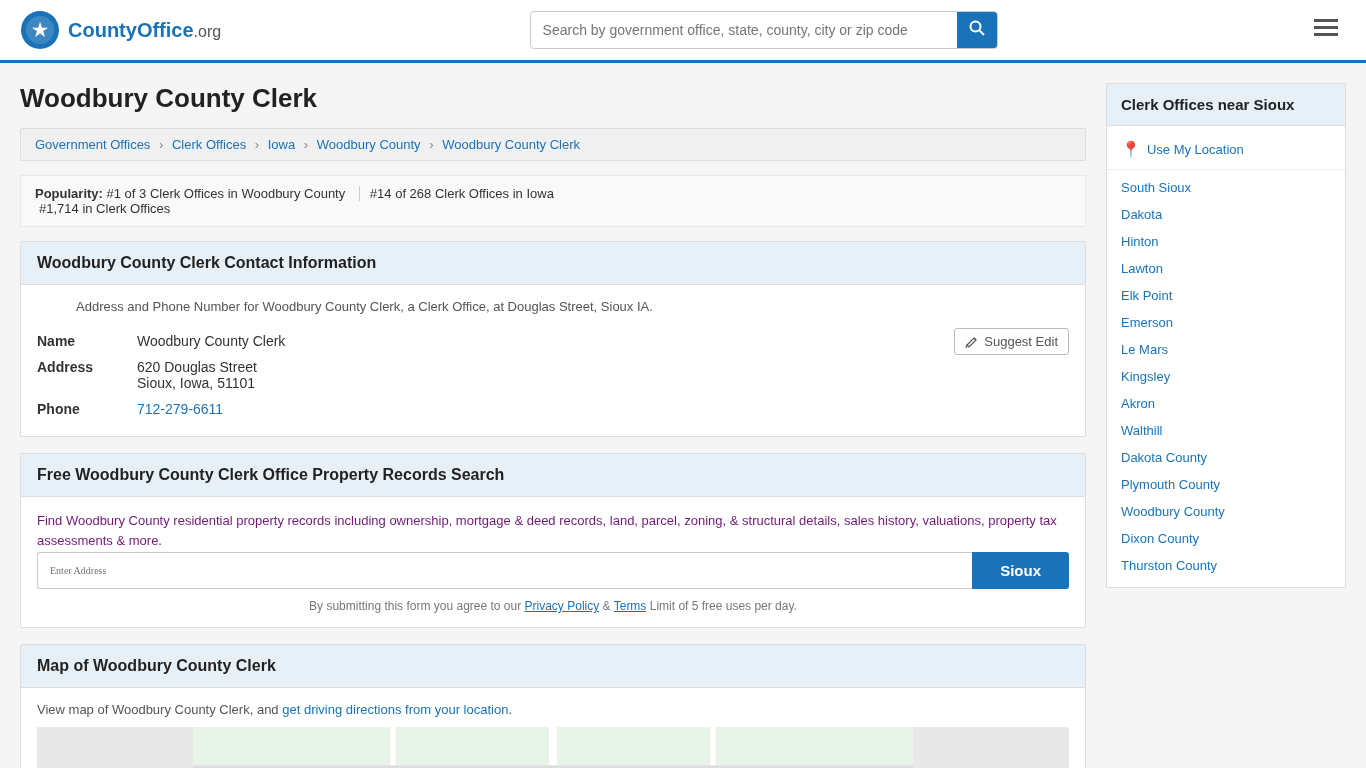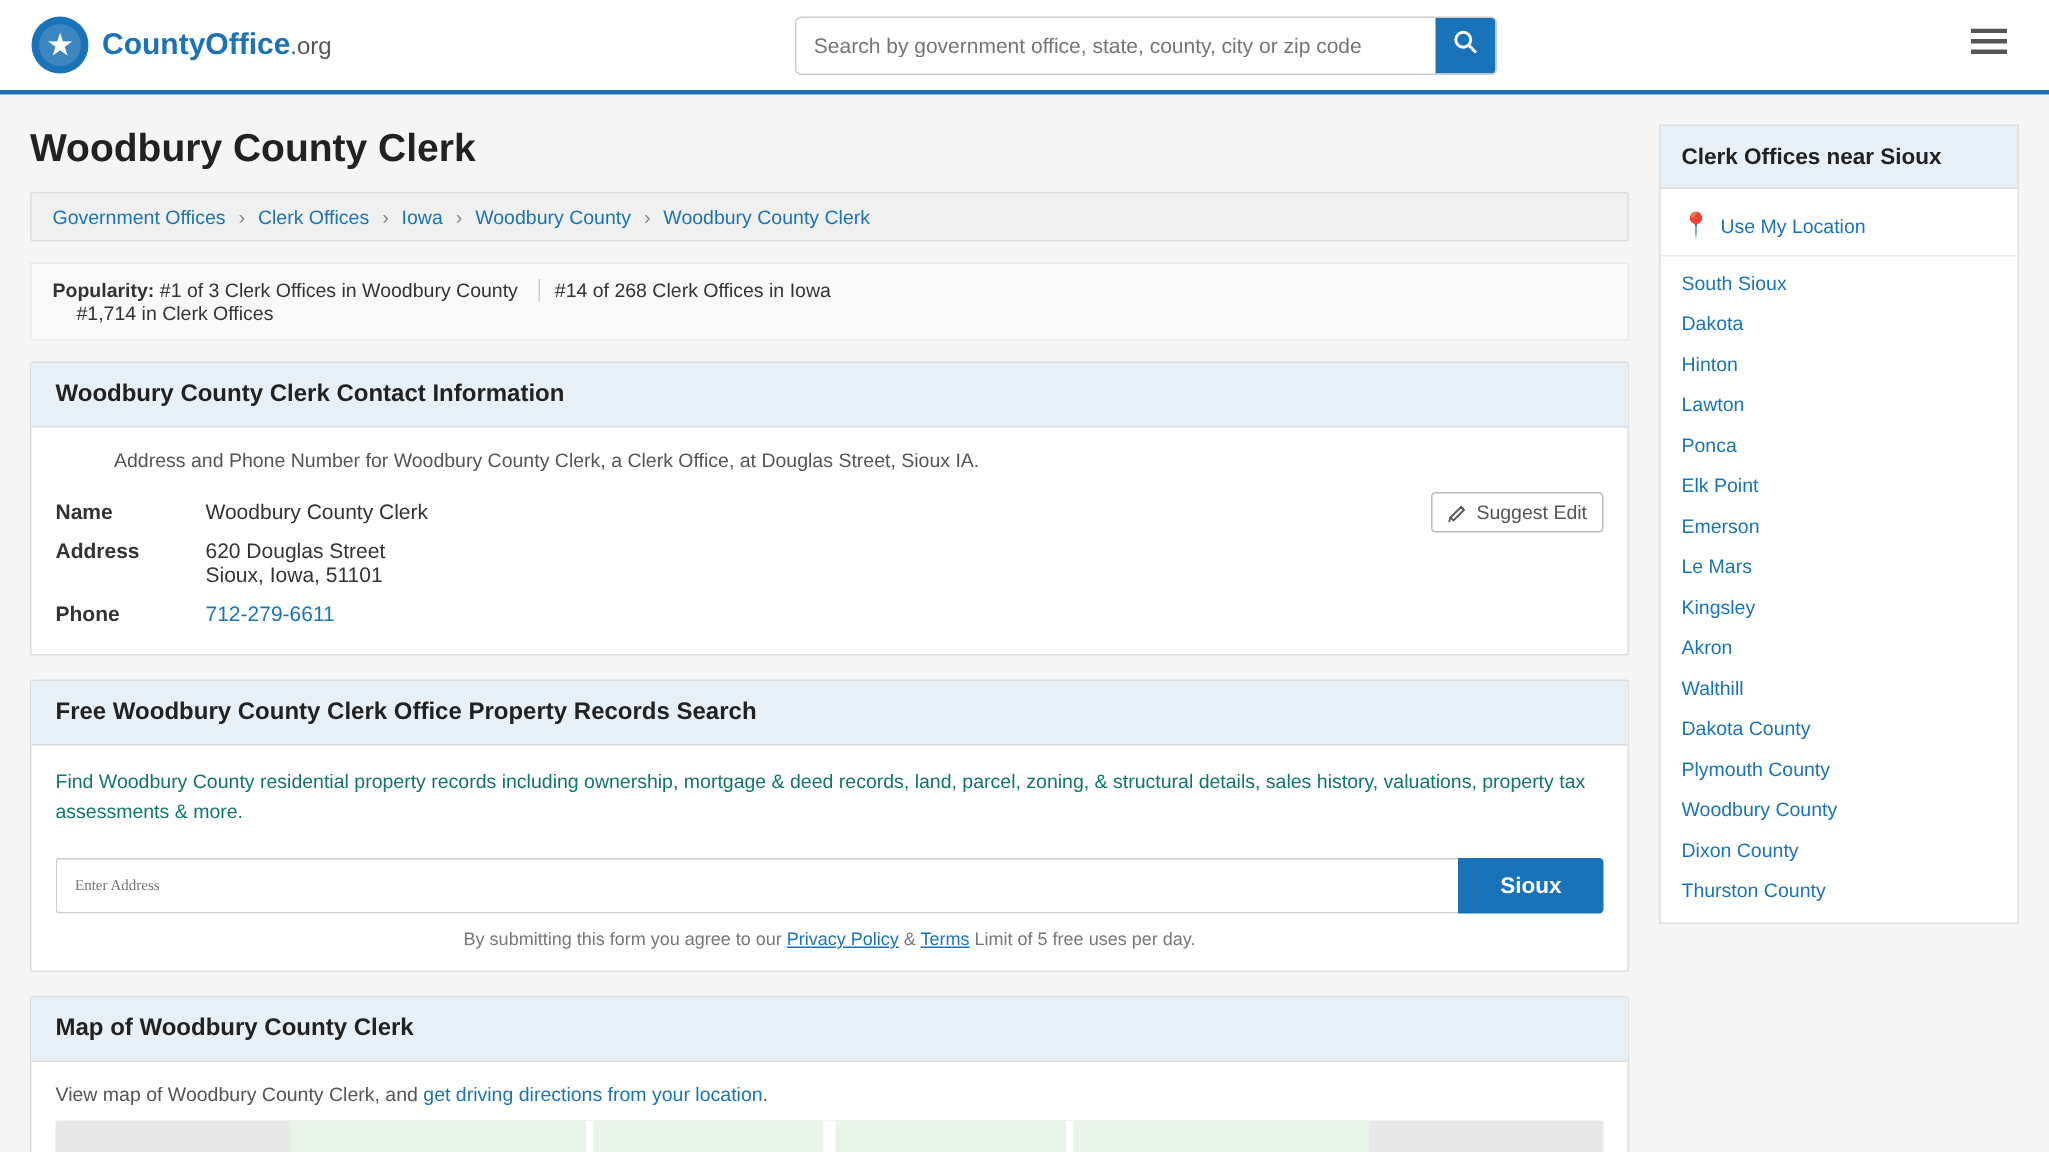--- a/index.html
+++ b/index.html
@@ -159,22 +159,22 @@
       color: #555;
       display: flex;
       align-items: center;
       gap: 5px;
     }
     .phone-link { color: #1a73b8; text-decoration: none; }
 
     
     .prop-desc {
       font-size: 13px;
-      color: #0f766e;
-      margin-bottom: 22px;
+      color: #701a75;
+      margin-bottom: 2px;
       line-height: 1.5;
     }
     .prop-search-row {
       display: flex;
       gap: 0;
       margin-bottom: 10px;
     }
     #address-input {
       flex: 1;
       border: 1px solid #ccc;
@@ -313,21 +313,21 @@
       <span class="breadcrumb-sep">›</span>
       <a href="#">Woodbury County Clerk</a>
     </div>
 
     <div id="popularity-bar">
       <strong>Popularity:</strong>
       <span>#1 of 3 Clerk Offices in Woodbury County</span>
       <span class="pop-sep"></span>
       <span>#14 of 268 Clerk Offices in Iowa</span>
       <br>
-      <span style="margin-left:16px;">#1,714</span>
+      <span style="margin-left:4px;">#1,714</span>
       <span> in Clerk Offices</span>
     </div>
 
     <div class="section-card">
       <div class="section-header">Woodbury County Clerk Contact Information</div>
       <div class="section-body">
         <p class="contact-desc">Address and Phone Number for Woodbury County Clerk, a Clerk Office, at Douglas Street, Sioux IA.</p>
         <div style="position:relative;">
           <button id="suggest-edit-btn" style="position:absolute;right:0;top:0;">
             <svg width="14" height="14" viewBox="0 0 14 14">
@@ -420,21 +420,20 @@
     <div id="sidebar-title">Clerk Offices near Sioux</div>
     <div id="sidebar-list">
       <div class="sidebar-use-location">
         <span class="location-pin">📍</span>
         <a href="#">Use My Location</a>
       </div>
       <div class="sidebar-item"><a href="#">South Sioux</a></div>
       <div class="sidebar-item"><a href="#">Dakota</a></div>
       <div class="sidebar-item"><a href="#">Hinton</a></div>
       <div class="sidebar-item"><a href="#">Lawton</a></div>
-      <div class="sidebar-item"><a href="#">Ponca</a></div>
       <div class="sidebar-item"><a href="#">Elk Point</a></div>
       <div class="sidebar-item"><a href="#">Emerson</a></div>
       <div class="sidebar-item"><a href="#">Le Mars</a></div>
       <div class="sidebar-item"><a href="#">Kingsley</a></div>
       <div class="sidebar-item"><a href="#">Akron</a></div>
       <div class="sidebar-item"><a href="#">Walthill</a></div>
       <div class="sidebar-item"><a href="#">Dakota County</a></div>
       <div class="sidebar-item"><a href="#">Plymouth County</a></div>
       <div class="sidebar-item"><a href="#">Woodbury County</a></div>
       <div class="sidebar-item"><a href="#">Dixon County</a></div>

